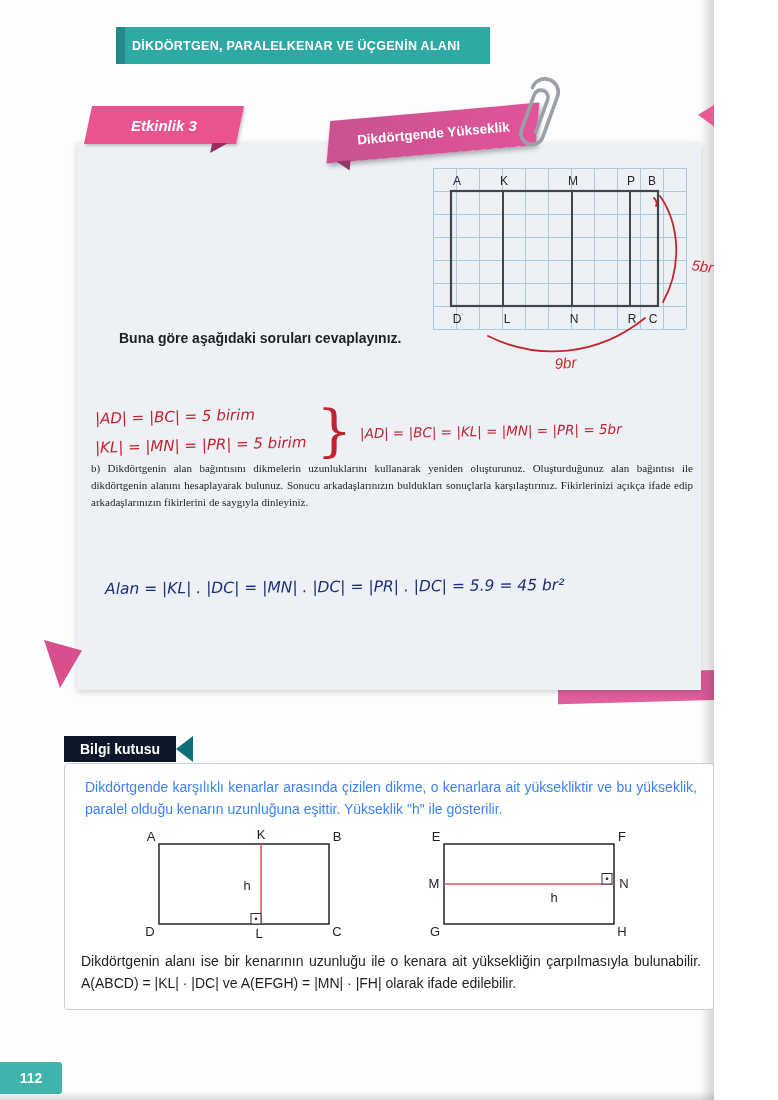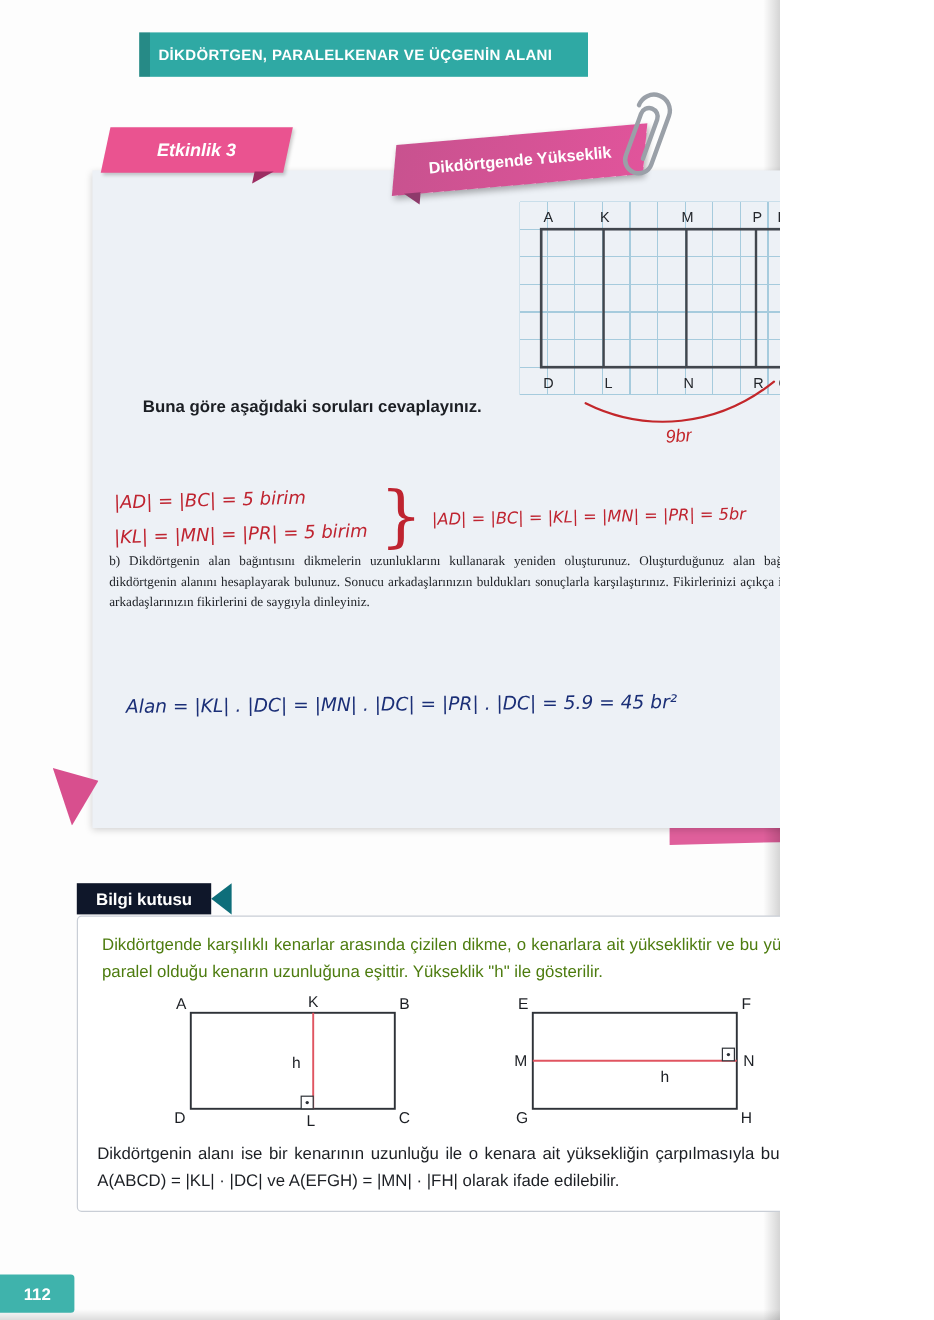--- a/index.html
+++ b/index.html
@@ -1,17 +1,17 @@
 <!DOCTYPE html>
 <html><head>
 <meta charset="utf-8">
 <style>
   * { margin:0; padding:0; box-sizing:border-box; }
   body { background:#ffffff; font-family:"Liberation Sans", sans-serif; }
-  .page { position:relative; width:650px; height:1100px; background:#fdfdfd; overflow:hidden; }
+  .page { position:relative; width:714px; height:1100px; background:#fdfdfd; overflow:hidden; }
 
   
   .edge-right { position:absolute; top:0; right:0; width:14px; height:100%;
     background:linear-gradient(to right, rgba(0,0,0,0), rgba(0,0,0,0.16)); }
   .edge-bottom { position:absolute; bottom:0; left:0; width:100%; height:9px;
     background:linear-gradient(rgba(0,0,0,0), rgba(0,0,0,0.13)); }
 
   
   .unit-header { position:absolute; left:116px; top:27px; width:374px; height:37px;
     background:#2fa9a4; color:#fff; display:flex; align-items:center; padding-left:16px;
@@ -67,21 +67,21 @@
 
   
   .bilgi-tag { position:absolute; left:64px; top:736px; display:flex; align-items:center; z-index:2; }
   .bilgi-label { background:#0f172a; color:#fff; font-weight:bold; font-size:14px; padding:5px 16px; }
   .bilgi-arrow { width:0; height:0; border-top:13px solid transparent; border-bottom:13px solid transparent;
     border-right:17px solid #0e6e7a; }
 
   .info-box { position:absolute; left:64px; top:763px; width:650px; height:247px;
     background:#ffffff; border:1px solid #c9ced6; border-radius:4px; z-index:1; }
   .info-par { position:absolute; left:20px; top:12px; width:612px; font-size:14px;
-    line-height:1.6; text-align:justify; color:#4d7c0f; }
+    line-height:1.6; text-align:justify; color:#3b82f6; }
   .diag-left { position:absolute; left:76px; top:64px; }
   .diag-right { position:absolute; left:361px; top:64px; }
   .info-conclusion { position:absolute; left:16px; top:186px; width:620px; font-size:14px;
     line-height:1.6; text-align:justify; color:#1c1f24; }
 
   .page-number { position:absolute; left:0; top:1050px; width:62px; height:32px;
     background:#3fb3ac; color:#fff; font-size:14px; font-weight:bold;
     display:flex; align-items:center; justify-content:center; border-radius:0 3px 3px 0; z-index:3;margin-top:12px; }
 
   svg text { font-family:"Liberation Sans", sans-serif; }

